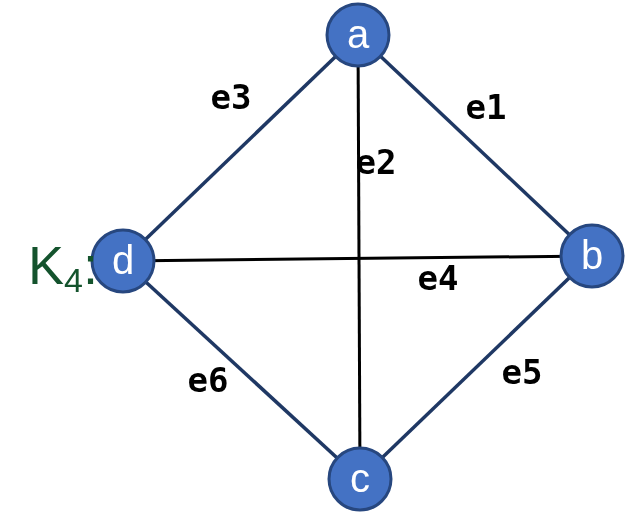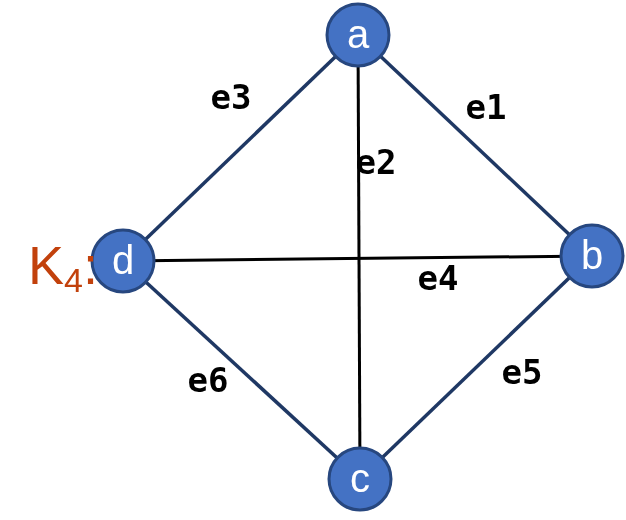--- a/index.html
+++ b/index.html
@@ -21,21 +21,21 @@
   }
   .stage svg {
     position: absolute;
     left: 0;
     top: 0;
   }
   .k-label {
     position: absolute;
     left: 28px;
     top: 238px;
-    color: #c2410c;
+    color: #14532d;
     font-size: 54px;
     line-height: 1;
     white-space: nowrap;
     font-family: "Liberation Sans", sans-serif;
   }
   .k-sub {
     font-size: 34px;
     vertical-align: -8px;
     line-height: 1;
   }

